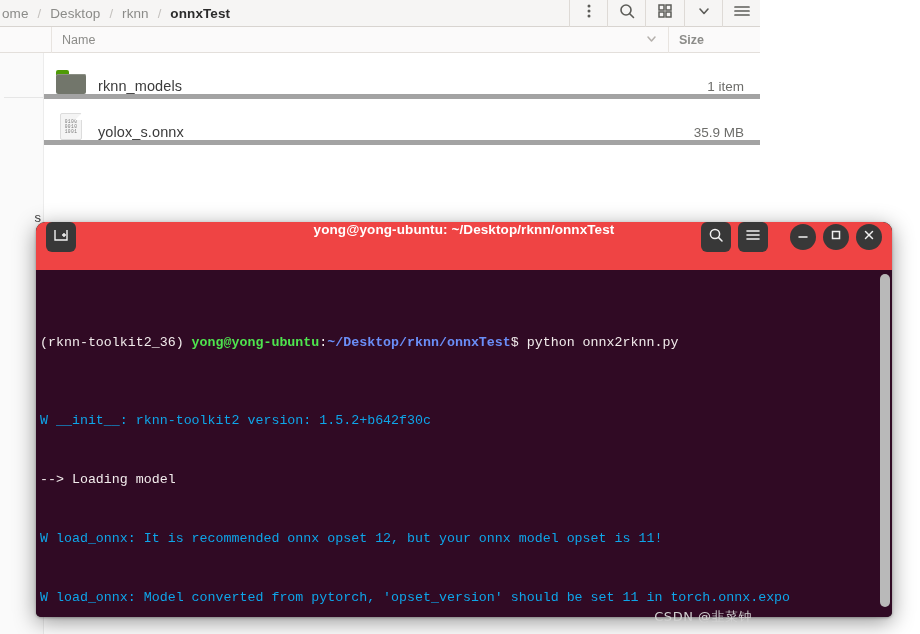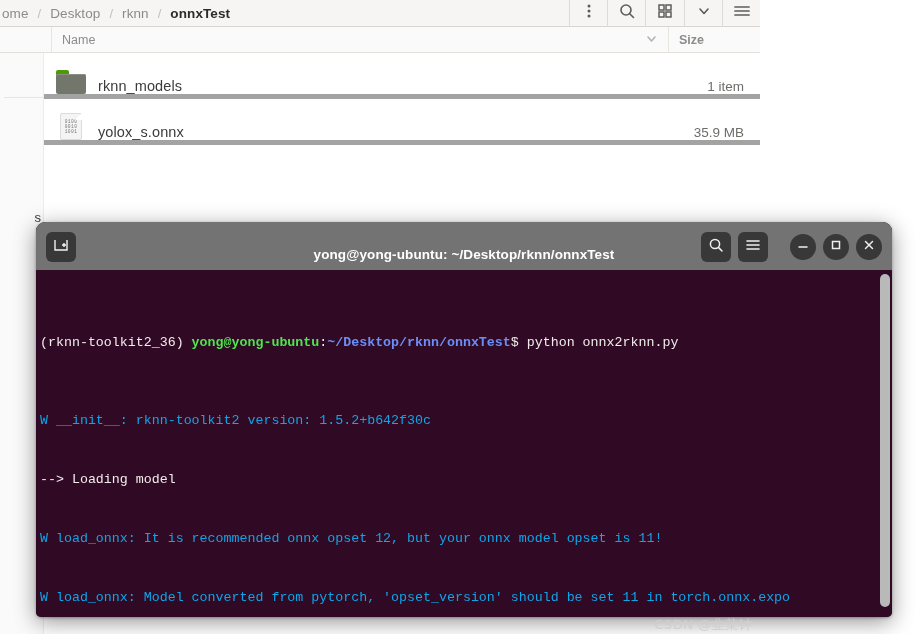--- a/index.html
+++ b/index.html
@@ -119,22 +119,22 @@
   }
 
   
   .term {
     position: absolute; left: 36px; top: 222px; width: 856px; height: 395px;
     background: #2c2c2c; border-radius: 9px 9px 5px 5px;
     box-shadow: 0 5px 22px rgba(0,0,0,.42), 0 1px 3px rgba(0,0,0,.3);
     overflow: hidden;
   }
   .term-bar {
-    height: 48px; background: #737373; position: relative;
-    display: flex; align-items: flex-end; padding: 8px 10px;
+    height: 48px; background: #ef4444; position: relative;
+    display: flex; align-items: flex-start; padding: 0 10px;
     border-radius: 9px 9px 0 0;
   }
   .tb-left { display: flex; align-items: center; gap: 6px; }
   .tb-newtab {
     width: 30px; height: 30px; border-radius: 6px; background: #383838;
     display: flex; align-items: center; justify-content: center; color: #f2f2f2;
   }
   .tb-title {
     position: absolute; left: 0; right: 0; text-align: center;
     font-size: 13.5px; font-weight: bold; color: #ffffff; pointer-events: none;
@@ -166,21 +166,21 @@
     background: #b9b9b9; border-radius: 5px;
   }
   .l { display: block; height: 19.6px; }
   .c-green { color: #4ee44e; font-weight: bold; }
   .c-blue  { color: #6a8ef7; font-weight: bold; }
   .c-white { color: #f2ecec; }
   .c-warn  { color: #0ea5e9; }
 
   
   .wm {
-    position: absolute; right: 8px; bottom: 0;
+    position: absolute; right: 8px; bottom: 8px;
     font-size: 13px; color: #cfcfcf; letter-spacing: .5px;
     font-family: "DejaVu Sans", sans-serif;
   }
 </style>
 </head>
 <body>
 
 <div id="root">
 
   <div class="fm">

